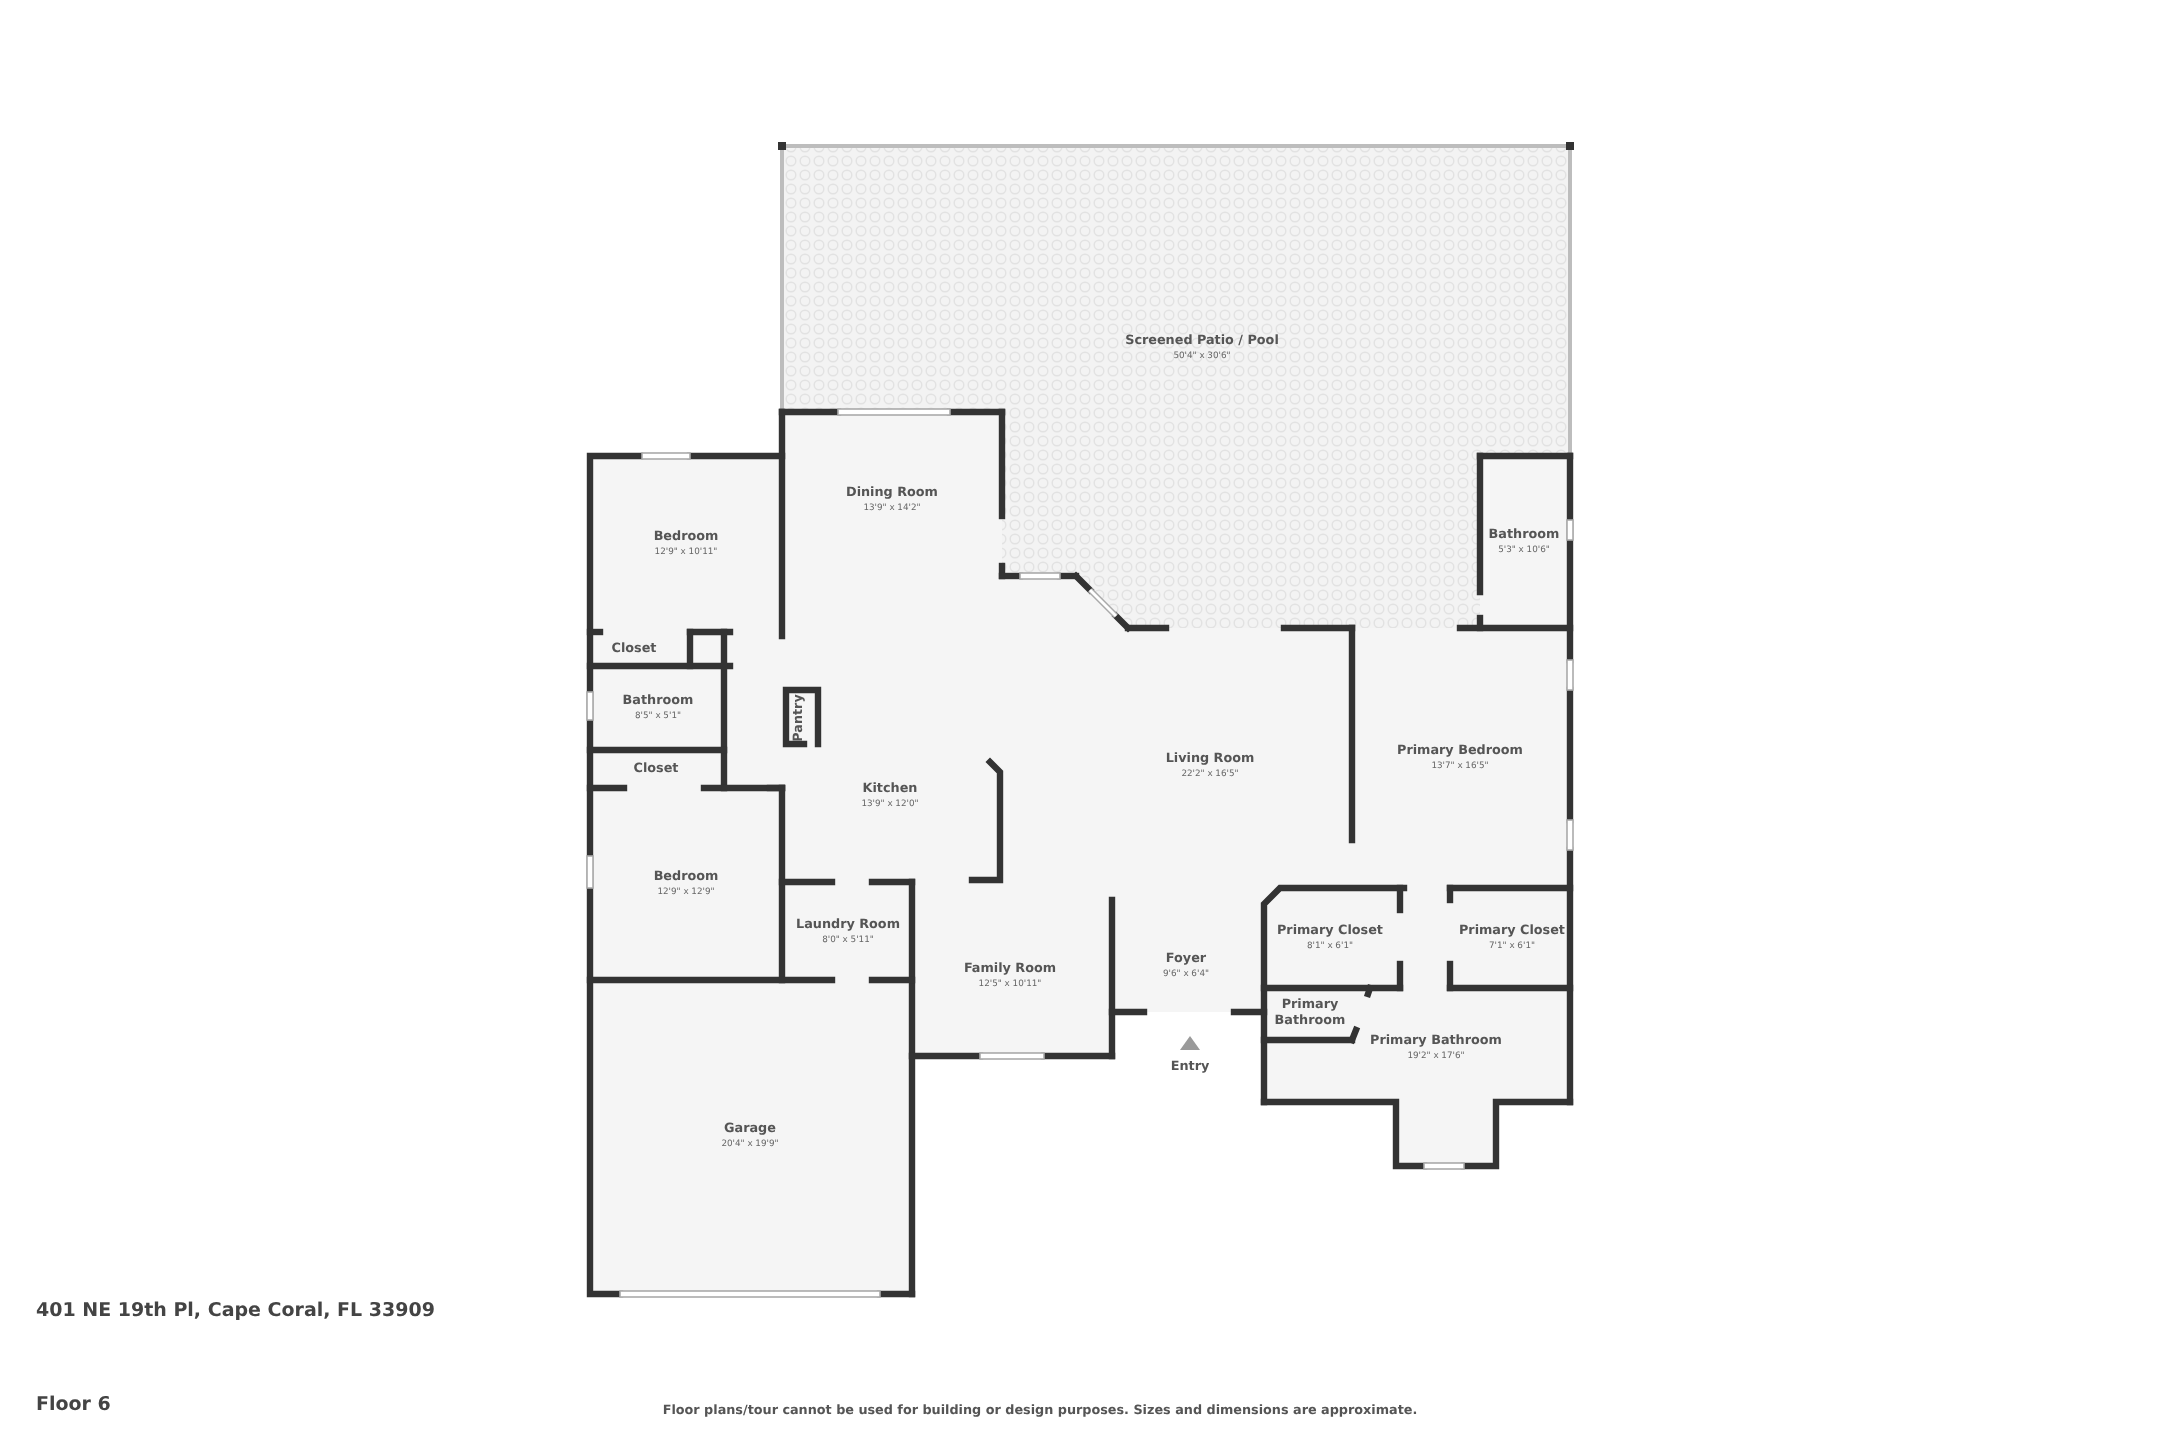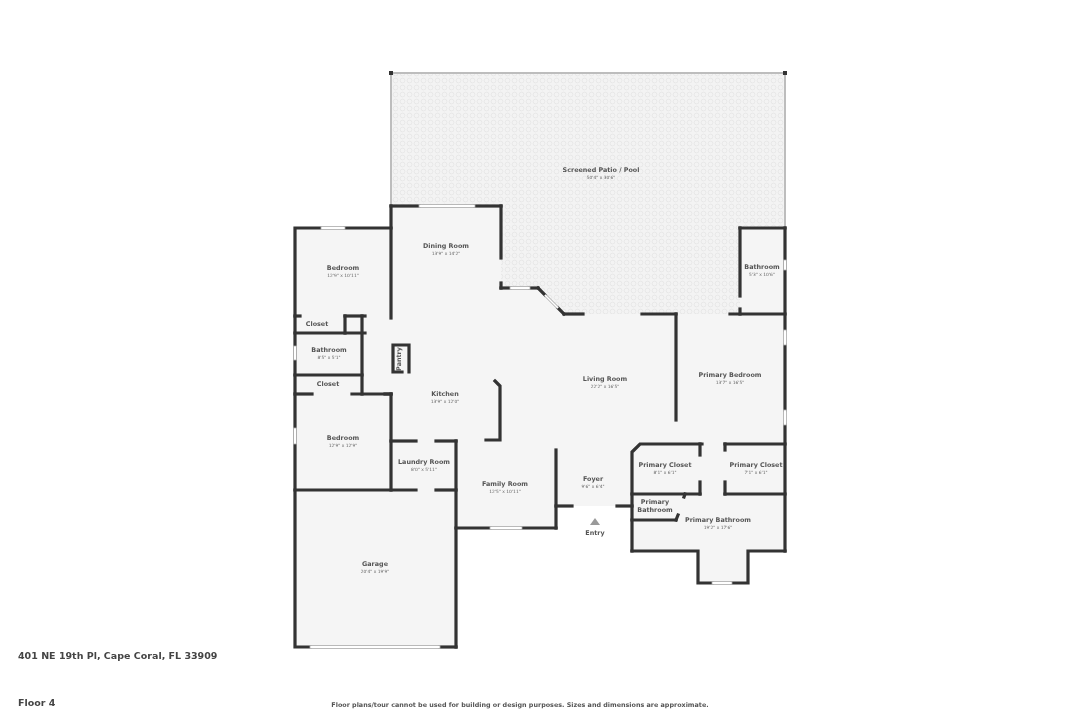--- a/index.html
+++ b/index.html
@@ -190,14 +190,14 @@
 
     <text class="room-name" x="655" y="504">Primary</text>
     <text class="room-name" x="655" y="512">Bathroom</text>
 
     <text class="room-name" x="718" y="522">Primary Bathroom</text>
     <text class="room-dim" x="718" y="529">19'2" x 17'6"</text>
   </g>
 </svg>
 
 <div class="footer-address">401 NE 19th Pl, Cape Coral, FL 33909</div>
-<div class="footer-floor">Floor 4</div>
+<div class="footer-floor">Floor 6</div>
 <div class="footer-disclaimer">Floor plans/tour cannot be used for building or design purposes. Sizes and dimensions are approximate.</div>
 
 </body></html>

